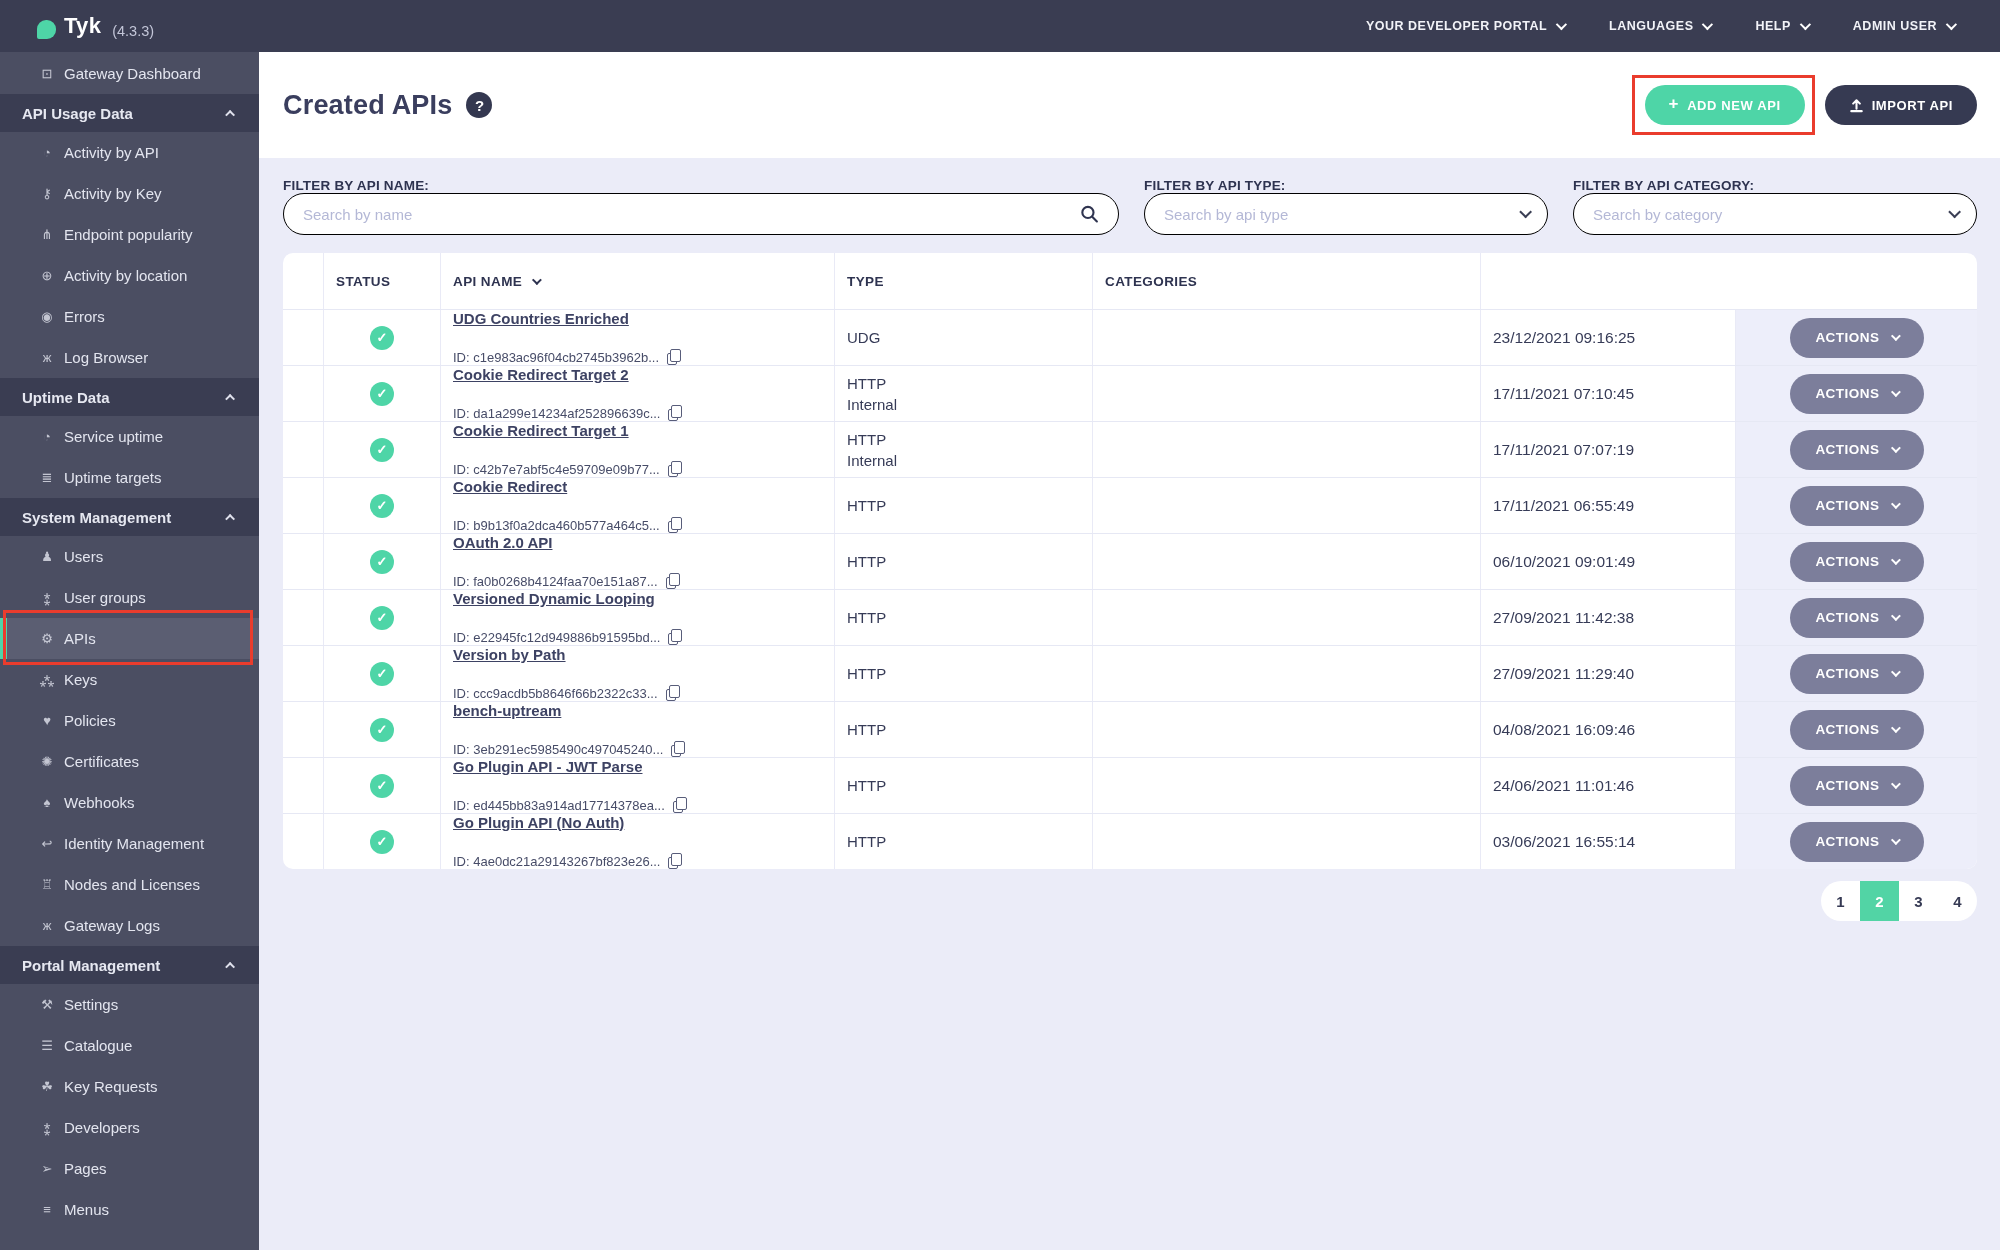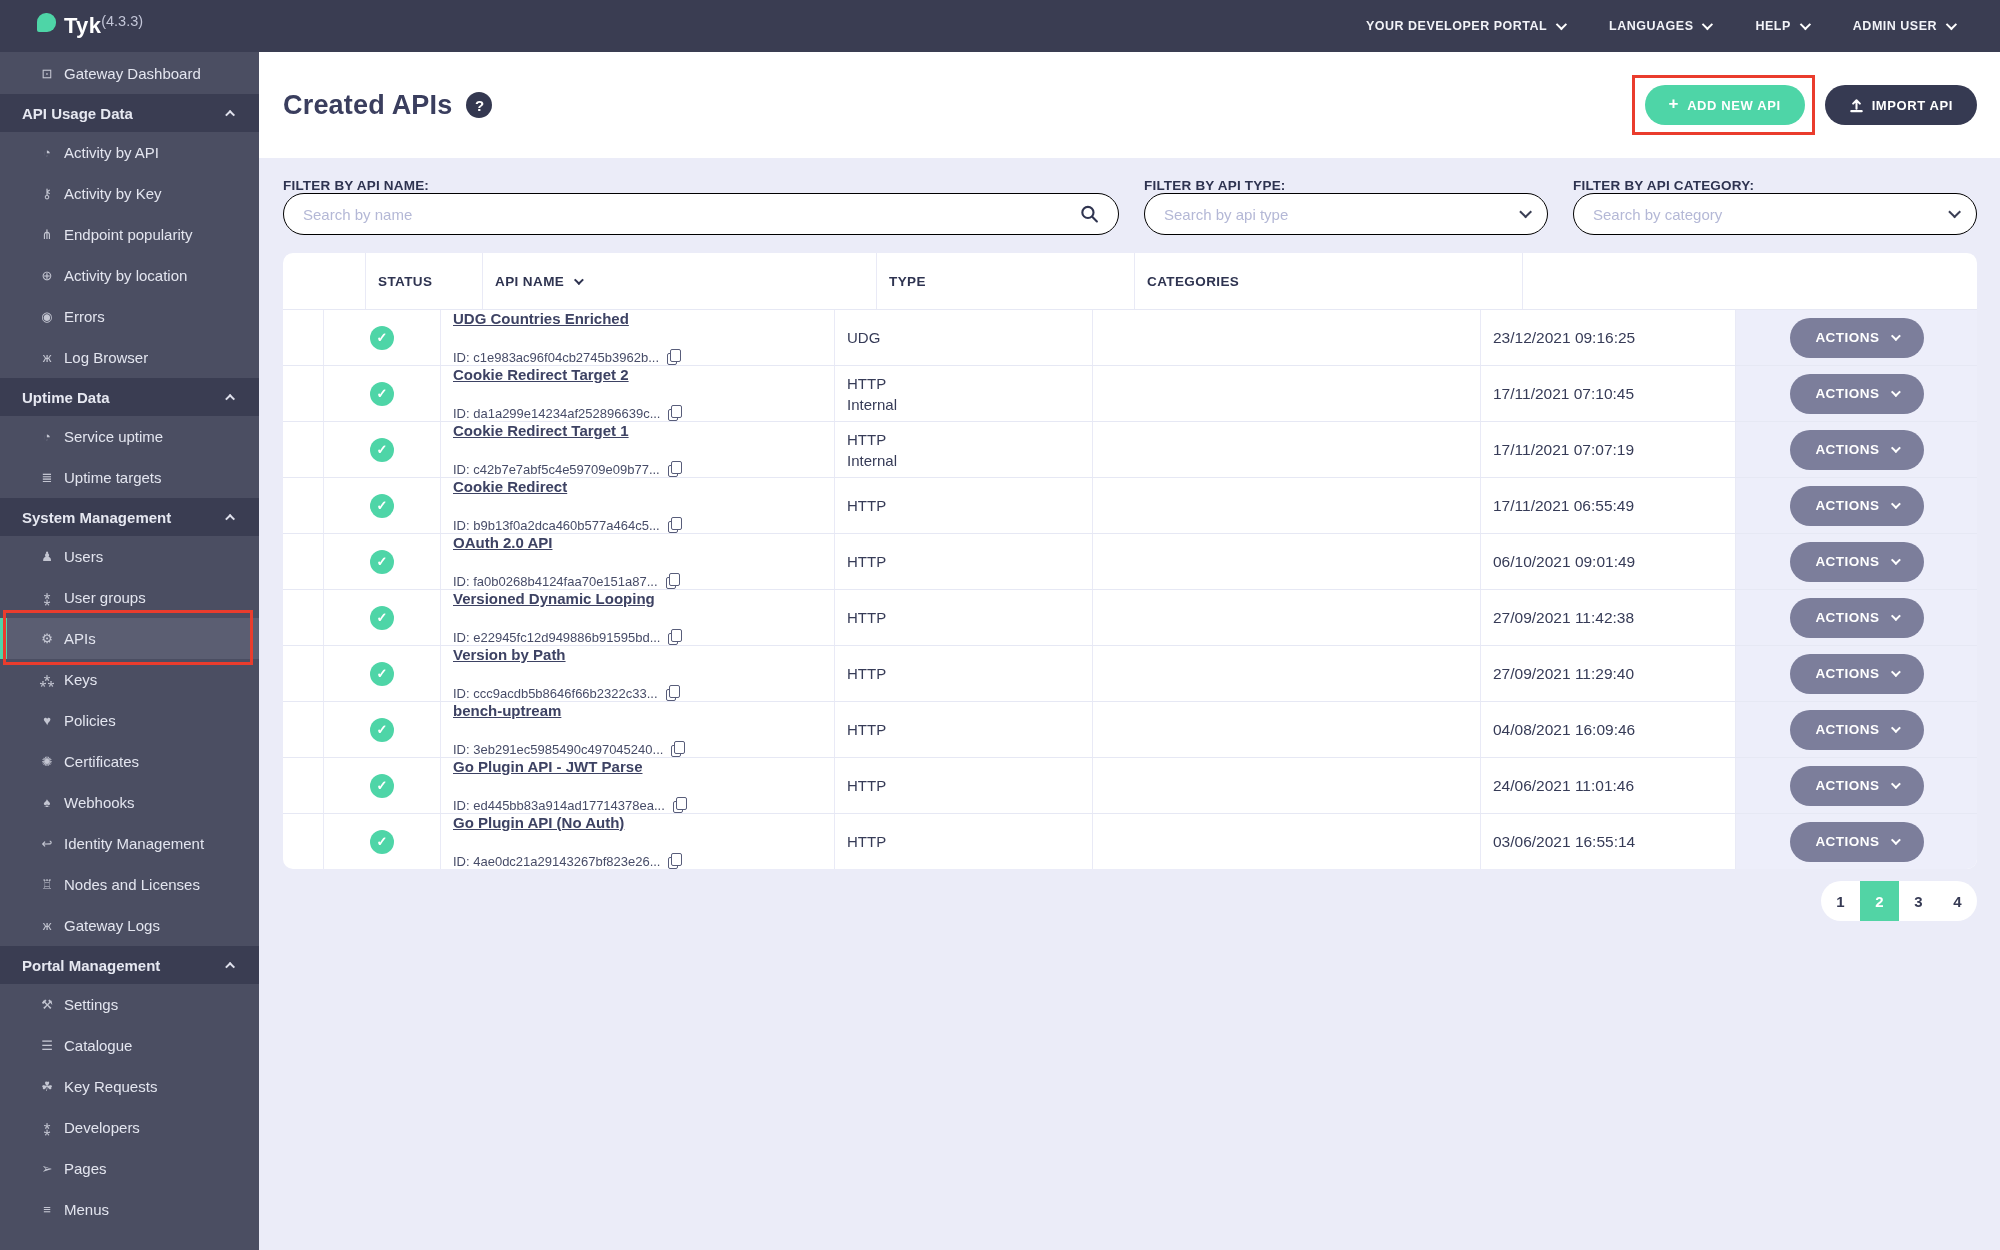--- a/index.html
+++ b/index.html
@@ -2,24 +2,24 @@
 <html><head>
 <meta charset="utf-8">
 <style>
   * { box-sizing: border-box; margin: 0; padding: 0; }
   html,body { width:2000px; height:1250px; overflow:hidden; }
   body { font-family:"Liberation Sans", sans-serif; background:#fff; position:relative; }
 
   
   .topbar { position:absolute; top:0; left:0; width:2000px; height:52px;
             background:#3a3d52; display:flex; align-items:center; padding-left:37px; z-index:10; }
-  .logo { display:flex; align-items:flex-start; }
+  .logo { display:flex; align-items:flex-end; }
   .logo-mark { width:19px; height:19px; background:#4ed5a7; border-radius:9px 9px 9px 2px; margin-right:8px; }
   .brand { color:#fff; font-weight:bold; font-size:22px; letter-spacing:.3px; }
-  .version { color:#c3c6d8; font-size:14.5px; }
+  .version { color:#c3c6d8; font-size:14.5px; margin-left:11px; }
   .topbar-right { margin-left:auto; display:flex; align-items:center; gap:45px; padding-right:46px; }
   .tmenu { display:flex; align-items:center; gap:9px; cursor:pointer; }
   .tmenu .lbl { color:#f2f3f8; font-size:12.5px; font-weight:bold; letter-spacing:.5px; }
 
   
   .chev { display:inline-block; width:8px; height:8px; border-right:2px solid currentColor;
           border-bottom:2px solid currentColor; transform:rotate(45deg) translateY(-2px); }
   .chev.up { transform:rotate(-135deg) translateY(-2px); }
   .chev.white { color:#fff; }
 
@@ -63,21 +63,21 @@
   .filter-field input { border:none; outline:none; width:100%; font-family:inherit; font-size:15px; color:#3a3e5e; background:transparent; }
   .filter-field input::placeholder { color:#b4b8d6; }
   .select-ph { font-size:15px; color:#b4b8d6; }
   .field-right { position:absolute; right:19px; top:50%; transform:translateY(-50%); display:flex; align-items:center; }
   .chev-select { width:9px; height:9px; border-right:2.2px solid #3a3e54; border-bottom:2.2px solid #3a3e54;
                  transform:rotate(45deg) translateY(-3px); }
 
   
   .table { width:1694px; margin:18px 0 0 24px; background:#fff; border-radius:10px; overflow:hidden; }
   .trow { display:grid; grid-template-columns:40px 117px 394px 258px 388px 255px 242px; }
-  .thead { height:56px;padding-left:42px; }
+  .thead { height:56px; }
   .rrow { height:56px; border-top:1px solid #e6e8f4; }
   .cell { display:flex; align-items:center; padding-left:12px; border-left:1px solid #e9eaf6; min-width:0; }
   .trow .cell:first-child { border-left:none; }
   .hcell { font-size:13.5px; font-weight:bold; color:#2e3350; letter-spacing:.4px; }
   .hcell .sort { margin-left:10px; width:7px; height:7px; color:#2e3350; }
   .status-cell { justify-content:center; padding-left:0; }
   .status-ok { width:24px; height:24px; border-radius:50%; background:#4ed5a7; color:#fff; font-size:13px;
                font-weight:bold; display:flex; align-items:center; justify-content:center; }
   .name-cell { flex-direction:column; align-items:flex-start; justify-content:space-between; }
   .api-link { font-size:15px; font-weight:bold; color:#3d4263; text-decoration:underline; cursor:pointer; }

